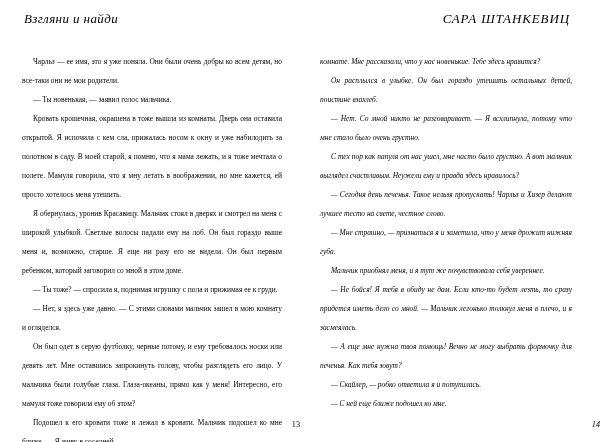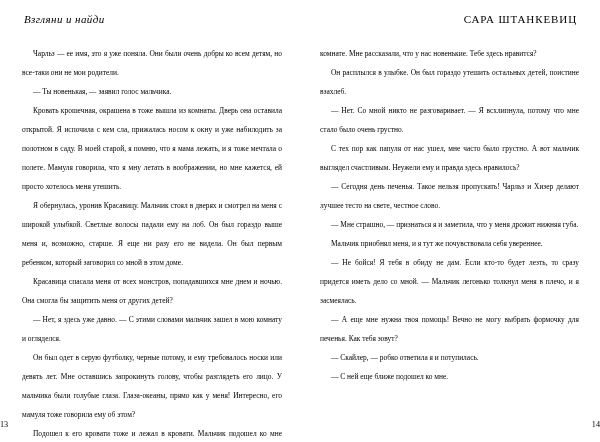--- a/index.html
+++ b/index.html
@@ -27,26 +27,27 @@
     padding-top: 14px;
   }
   .page-left {
     width: 300px;
     padding-left: 22px;
     padding-right: 18px;
   }
   .page-right {
     width: 300px;
     padding-left: 20px;
-    padding-right: 21px;
+    padding-right: 28px;
+    font-style: italic;
   }
   .running-head {
-    font-size: 11px;
+    font-size: 13px;
     letter-spacing: 0.4px;
-    margin-bottom: 20px;
+    margin-bottom: 28px;
     height: 10px;
     line-height: 10px;
   }
   .rh-left {
     font-style: italic;
     text-align: left;
     padding-left: 2px;
   }
   .rh-right {
     text-transform: uppercase;
@@ -70,21 +71,21 @@
     margin-top: 11px;
   }
   .folio {
     position: absolute;
     bottom: 13px;
     font-size: 8.2px;
     width: 100%;
     left: 0;
   }
   .folio-left {
-    text-align: left;
+    text-align: right;
     padding-right: 4px;
     margin-top: 44px;
   }
   .folio-right {
     text-align: right;
     padding-left: 0px;
   }
   .folio span {
     display: inline-block;
   }
@@ -94,21 +95,21 @@
 
 <div class="spread">
 
   <div class="page page-left">
     <div class="running-head rh-left">Взгляни и найди</div>
     <div class="body-text">
       <p>Чарльз — ее имя, это я уже поняла. Они были очень добры ко всем детям, но все-таки они не мои родители.</p>
       <p>— Ты новенькая, — заявил голос мальчика.</p>
       <p>Кровать крошечная, окрашена в тоже вышла из комнаты. Дверь она оставила открытой. Я испочила с кем сла, прижалась носом к окну и уже набилодить за полотном в саду. В моей старой, я помню, что я мама лежать, и я тоже мечтала о полете. Мамуля говорила, что я мну летать в воображении, но мне кажется, ей просто хотелось меня утешить.</p>
       <p>Я обернулась, уронив Красавицу. Мальчик стоял в дверях и смотрел на меня с широкой улыбкой. Светлые волосы падали ему на лоб. Он был гораздо выше меня и, возможно, старше. Я еще ни разу его не видела. Он был первым ребенком, который заговорил со мной в этом доме.</p>
-      <p>Красавица спасала меня от всех монстров, попадавшихся мне днем и ночью. Она смогла бы защитить меня от других детей?</p>
+      <p>— Ты тоже? — спросила я, поднимая игрушку с пола и прижимая ее к груди.</p>
       <p>— Нет, я здесь уже давно. — С этими словами мальчик зашел в мою комнату и огляделся.</p>
       <p>Он был одет в серую футболку, черные потому, и ему требовалось носки или девять лет. Мне оставшись запрокинуть голову, чтобы разглядеть его лицо. У мальчика были голубые глаза. Глаза-океаны, прямо как у меня! Интересно, его мамуля тоже говорила ему об этом?</p>
       <p>Подошел к его кровати тоже и лежал в кровати. Мальчик подошел ко мне ближе. — Я живу в соседней</p>
     </div>
     <div class="folio folio-left">
       <span>13</span>
     </div>
   </div>
 
   <div class="page page-right">

